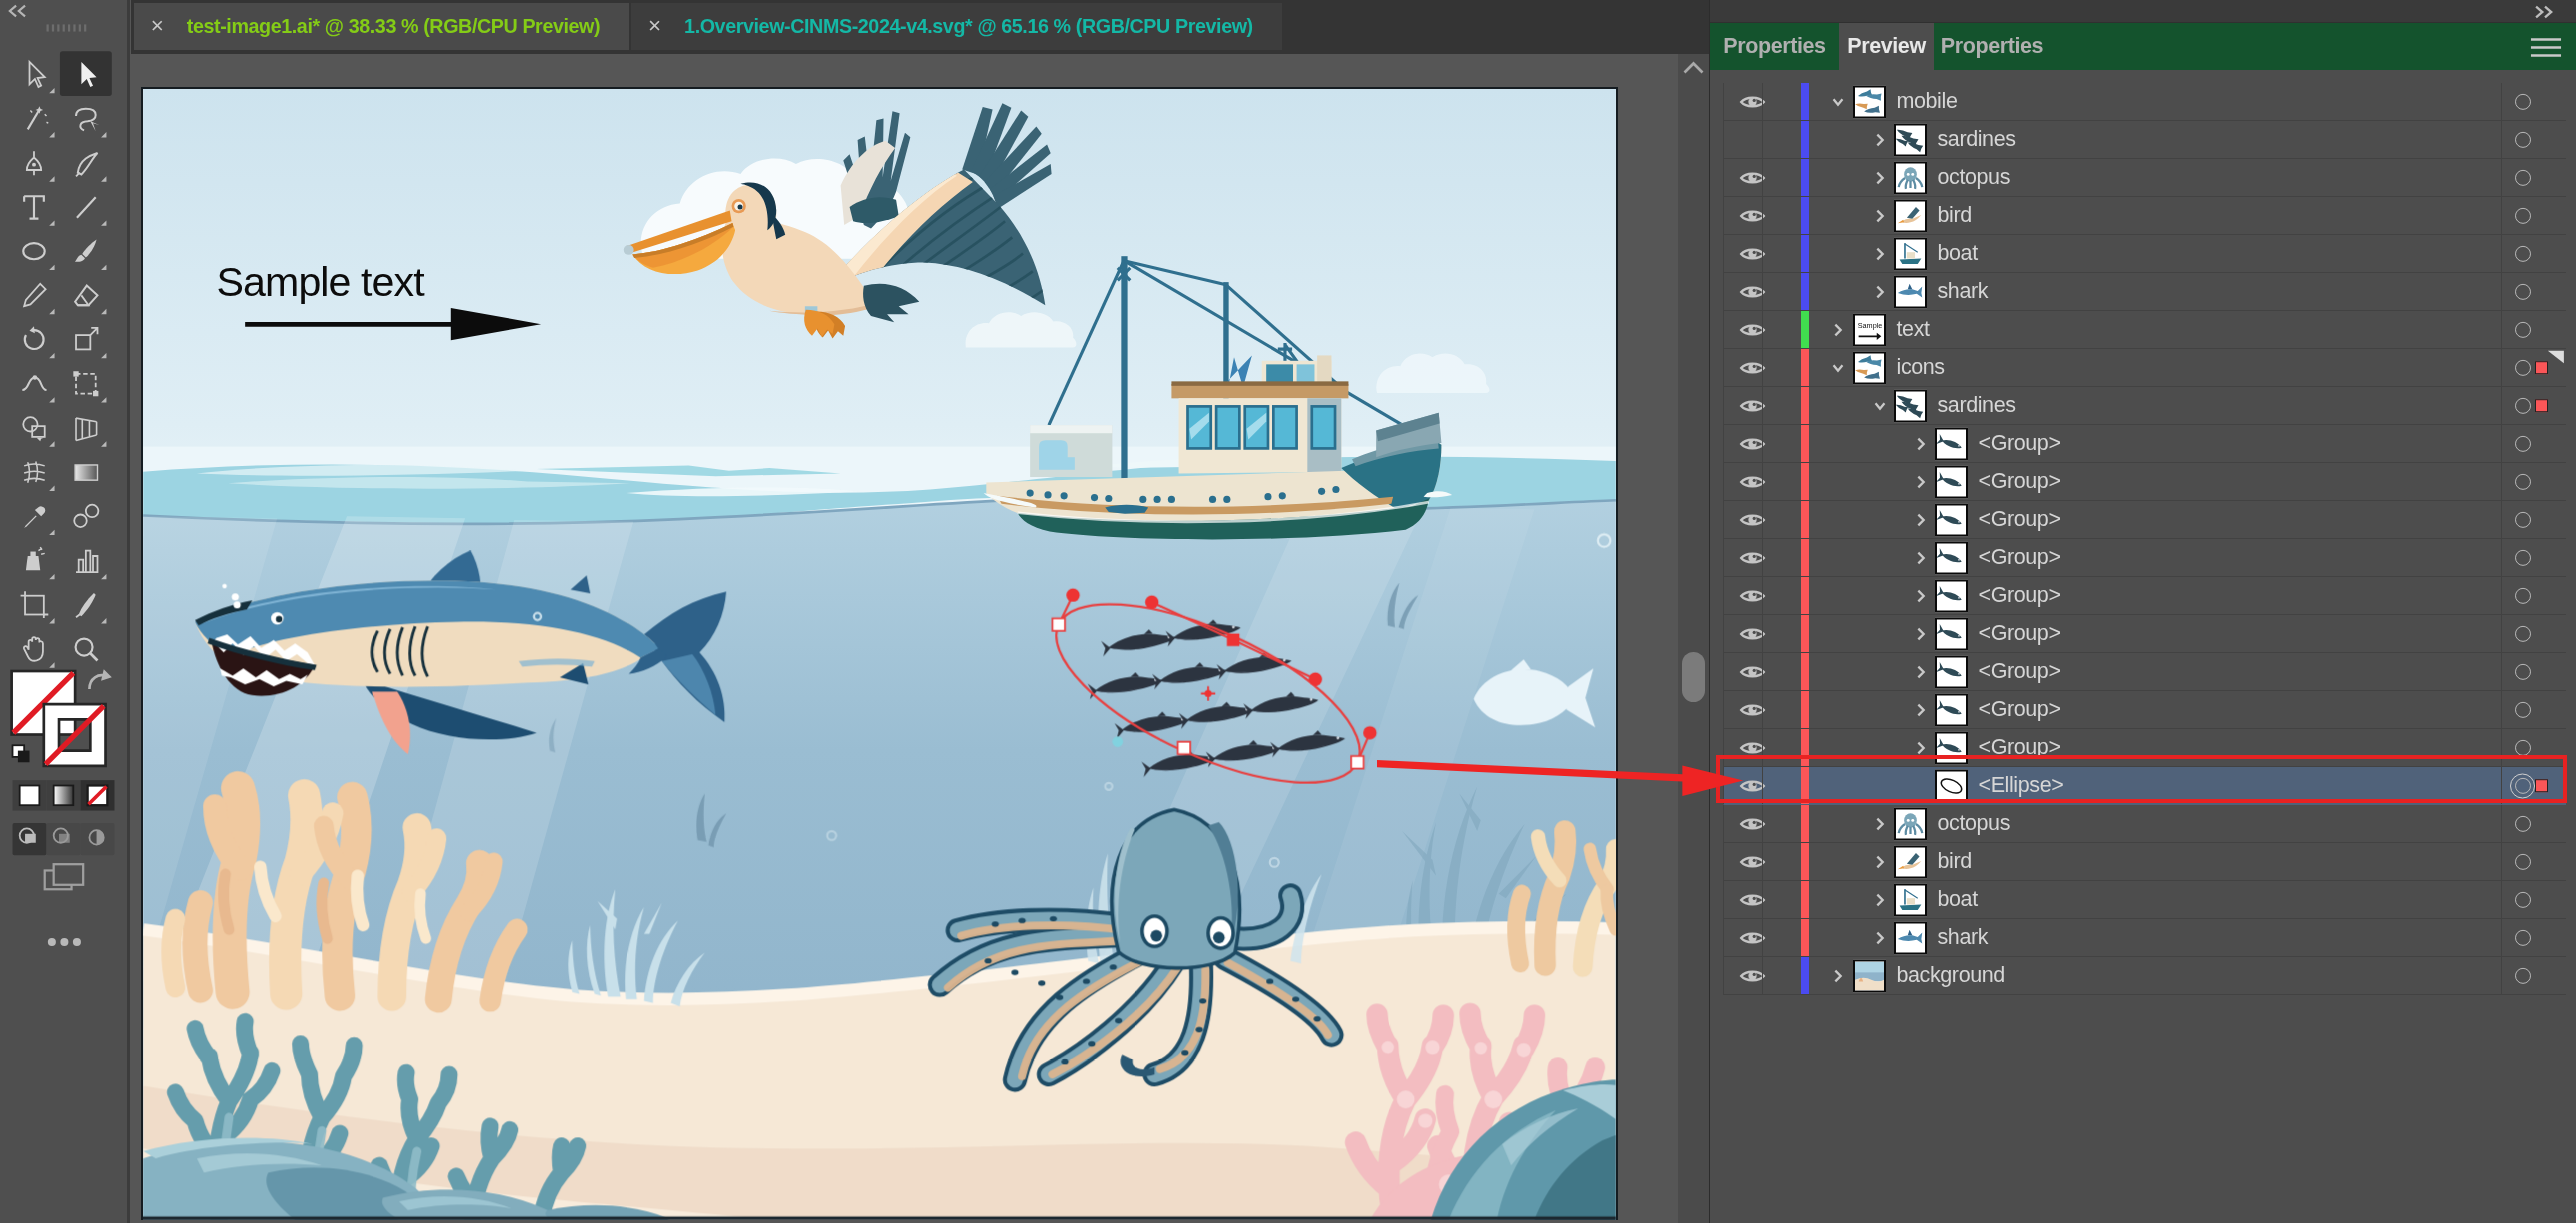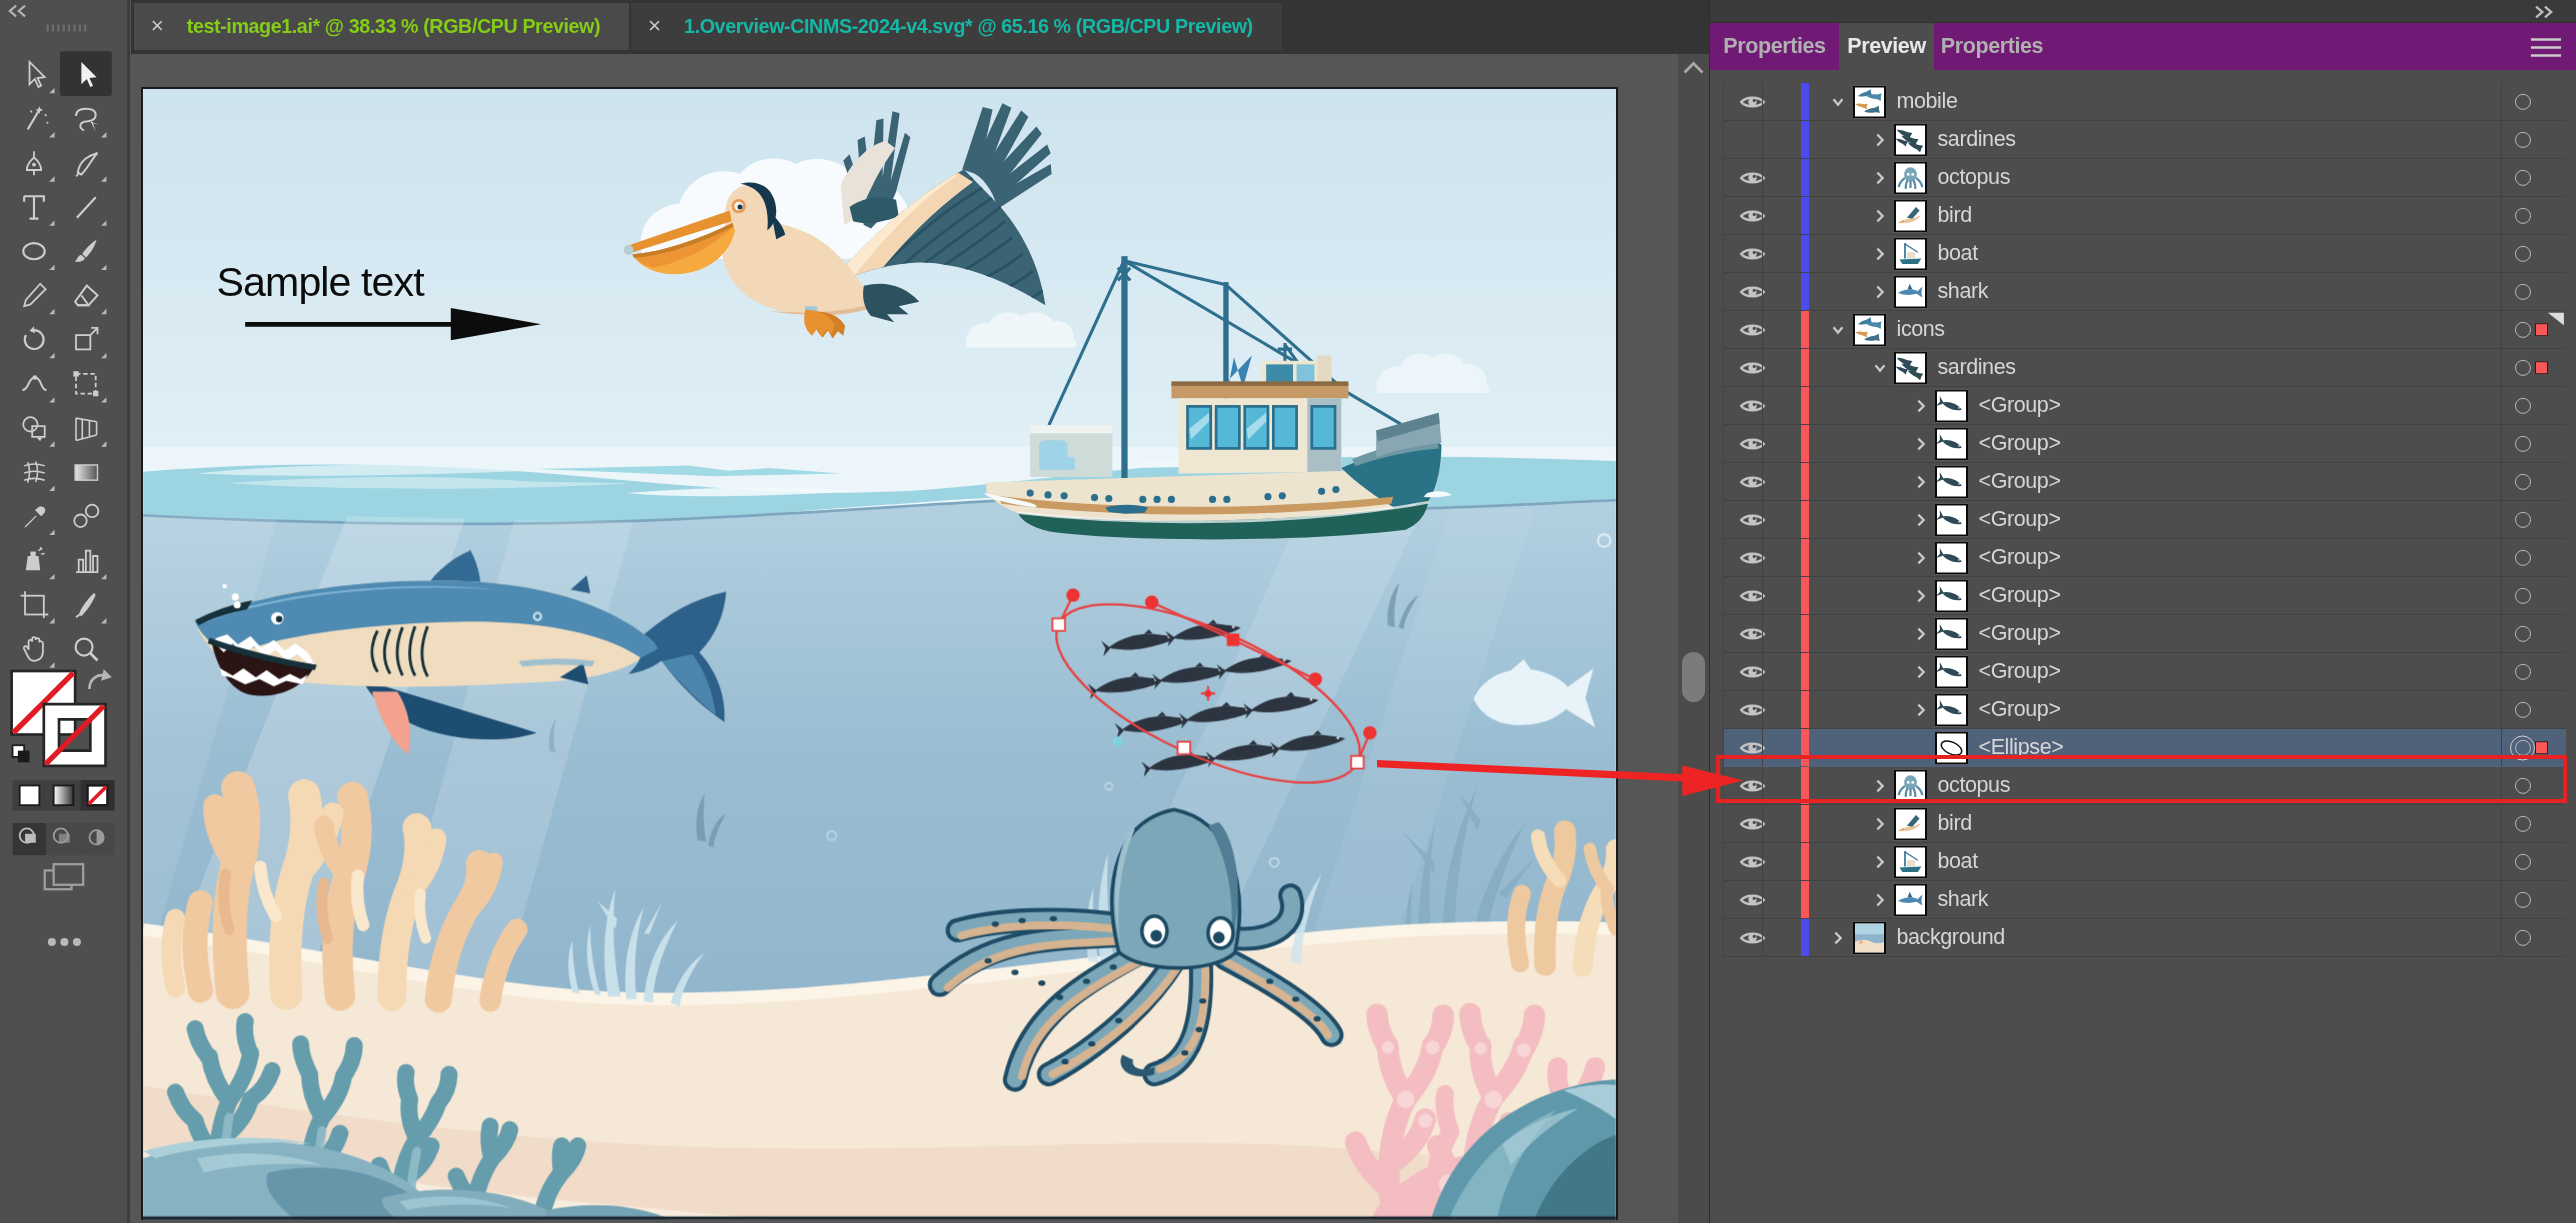--- a/index.html
+++ b/index.html
@@ -9,21 +9,21 @@
   #tab1{left:2.7px;width:495px;background:#4a4a4a;}
   #tab2{left:500px;width:651px;background:#3d3d3d;}
   .tabx{font-size:22.4px;color:#c9c9c9;margin-left:17px;}
   .tabt{font-size:19.7px;font-weight:bold;color:#84cc16;margin-left:23px;letter-spacing:-0.4px;white-space:nowrap;}
   #tab2 .tabt{color:#14b8a6;}
   #scrolltrack{left:1678px;top:54px;width:31px;height:1170px;background:#4b4b4b;}
   #scrollthumb{position:absolute;left:3.6px;top:598px;width:23px;height:50px;background:#7b7b7b;border-radius:11.6px;}
   #artboard{left:141px;top:87px;width:1473px;height:1131px;border:2.7px solid #151c21;border-bottom:none;background:#dcecf4;overflow:hidden;}
   #panel{left:1709px;top:0;width:867px;height:1224px;background:#4d4d4d;border-left:1.8px solid #2c2c2c;}
   #ptop{position:absolute;left:0;top:0;width:867px;height:22.4px;background:#3a3a3a;border-bottom:0.9px solid #303030;}
-  #ptabs{position:absolute;left:0;top:23px;width:867px;height:47px;background:#701a75;}
+  #ptabs{position:absolute;left:0;top:23px;width:867px;height:47px;background:#14532d;}
   .ptab{position:absolute;top:0;height:47px;display:flex;align-items:center;justify-content:center;
         font-size:21.5px;letter-spacing:-0.4px;color:#b0b0b0;font-weight:bold;}
   #rows{position:absolute;left:12.5px;top:83px;width:843px;}
   .row{position:relative;height:38px;border-bottom:0.9px solid #424242;box-sizing:border-box;
        border-left:0.9px solid #424242;}
   .csep{position:absolute;left:38px;top:0;width:0.9px;height:100%;background:#424242;}
   .csep2{position:absolute;left:777px;top:0;width:0.9px;height:100%;background:#424242;}
   .cbar{position:absolute;left:77px;top:0;width:8px;height:100%;}
   .lname{position:absolute;top:49%;transform:translateY(-50%);font-size:21.5px;color:#d6d6d6;letter-spacing:-0.4px;white-space:nowrap;}
   .thumb{position:absolute;top:50%;transform:translateY(-50%);width:29px;height:29px;background:#fff;border:2.7px solid #0a0a0a;overflow:hidden;}
@@ -851,20 +851,39 @@
         <div class="circ"></div>
       </div>
 <div class="row" style="">
         <svg class="eye" viewBox="0 0 28 18">
           <path d="M2 9 C 7 3 21 3 26 9 C 21 15 7 15 2 9 Z" fill="none" stroke="#c4c4c4" stroke-width="2.5"></path>
           <circle cx="14" cy="9" r="4.4" fill="#c4c4c4"></circle>
           <circle cx="15.8" cy="7.3" r="1.7" fill="#4d4d4d"></circle>
         </svg>
         <div class="csep"></div>
         <div class="csep2"></div>
+        <div class="cbar" style="background:#41dd4f"></div>
+        <svg class="chev" style="left:106px" viewBox="0 0 18 18">
+          <path d="M6 3 L12 9 L6 15" fill="none" stroke="#c9c9c9" stroke-width="2.6"></path>
+        </svg>
+        <div class="thumb" style="left:129px"><svg width="29" height="29" viewBox="0 0 32 32">
+            <text x="3" y="14" font-size="8" fill="#111" font-family="Liberation Sans">Sample</text>
+            <path d="M4 22 L24 22 L24 19 L29 23 L24 27 L24 24 L4 24 Z" fill="#111"></path>
+          </svg></div>
+        <div class="lname" style="left:173px">text</div>
+        <div class="circ"></div>
+      </div>
+<div class="row" style="">
+        <svg class="eye" viewBox="0 0 28 18">
+          <path d="M2 9 C 7 3 21 3 26 9 C 21 15 7 15 2 9 Z" fill="none" stroke="#c4c4c4" stroke-width="2.5"></path>
+          <circle cx="14" cy="9" r="4.4" fill="#c4c4c4"></circle>
+          <circle cx="15.8" cy="7.3" r="1.7" fill="#4d4d4d"></circle>
+        </svg>
+        <div class="csep"></div>
+        <div class="csep2"></div>
         <div class="cbar" style="background:#fb5658"></div>
         <svg class="chev" style="left:106px" viewBox="0 0 18 18">
           <path d="M4 6 L9 12 L14 6" fill="none" stroke="#c9c9c9" stroke-width="2.6"></path>
         </svg>
         <div class="thumb" style="left:129px"><svg width="29" height="29" viewBox="0 0 32 32">
             <g transform="translate(12,7) rotate(-15) scale(0.9)">
               <path d="M-10 0 Q -5 -3 2 -2.5 L 7 -4 L 6.5 0 L 7 4 L 2 2.5 Q -5 3 -10 0 Z" fill="#3e7d9b"></path>
             </g>
             <g transform="translate(22,10) rotate(5) scale(1.0)">
               <path d="M-10 0 Q -5 -3 2 -2.5 L 7 -4 L 6.5 0 L 7 4 L 2 2.5 Q -5 3 -10 0 Z" fill="#4a88a8"></path>

